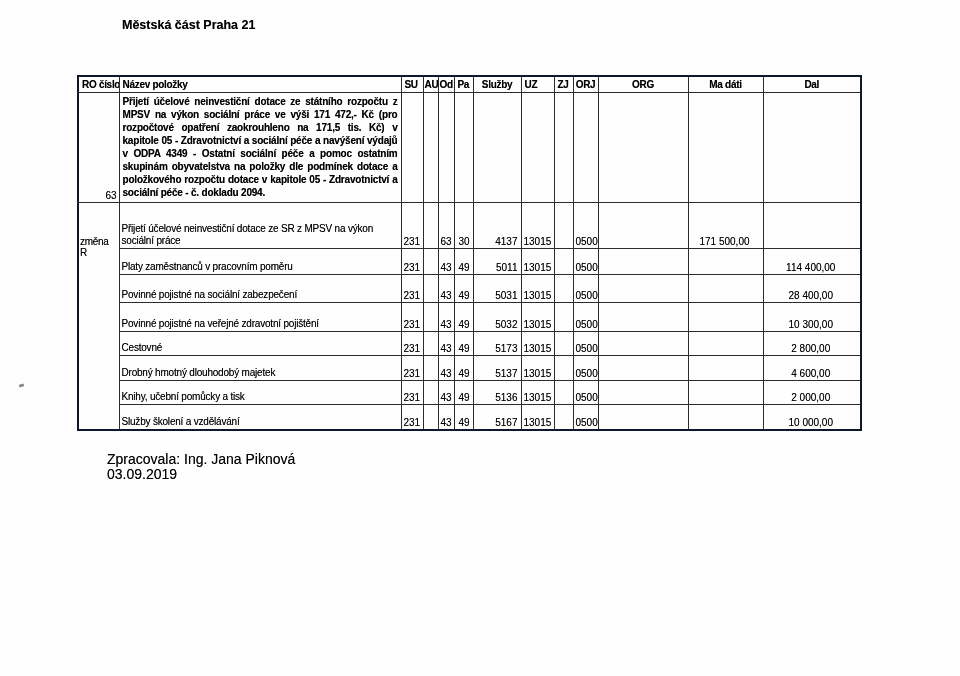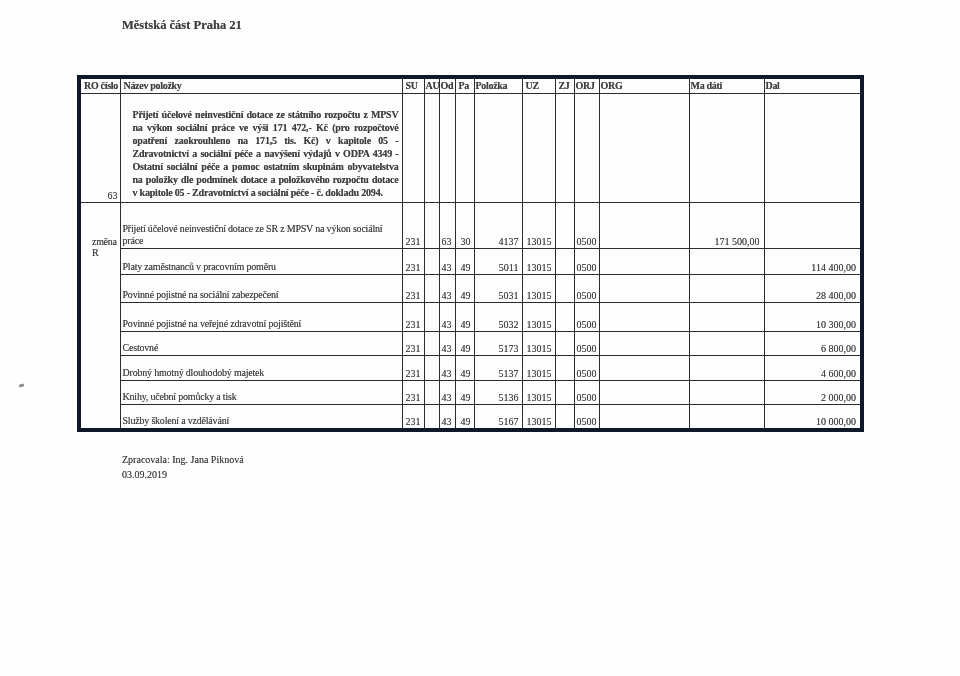--- a/index.html
+++ b/index.html
@@ -1,57 +1,57 @@
 <!DOCTYPE html>
 <html><head>
 <meta charset="utf-8">
 <style>
   html,body{margin:0;padding:0;background:#ffffff;}
   .page{
     position:relative;width:960px;height:676px;background:#fefefe;
-    font-family:Liberation Serif, serif;color:#404040;
+    font-family:Liberation Sans, sans-serif;color:#000000;
     text-shadow:0 0 .4px rgba(0,0,0,.5);overflow:hidden;
   }
   .title{position:absolute;left:122px;top:16px;font-weight:bold;font-size:12.5px;line-height:18px;white-space:nowrap;}
   .doc-table{
     position:absolute;left:77px;top:75px;width:783px;
     border-collapse:collapse;table-layout:fixed;
-    border:4px solid #0f172a;
+    border:2px solid #0f172a;
   }
   .doc-table td,.doc-table th{
     border:1px solid #2c2c2c;padding:0 2px;vertical-align:bottom;
     font-size:10px;overflow:hidden;
   }
   .doc-table th{
-    font-weight:bold;vertical-align:middle;text-align:left;
+    font-weight:bold;vertical-align:middle;text-align:center;
     padding:1px;white-space:nowrap;letter-spacing:-0.3px;font-size:10px;
   }
   th.left{text-align:left;padding-left:3px;}
   tr.hr{height:16px;}
   tr.r1{height:109px;}
   tr.r2{height:46px;}
   tr.r3{height:26px;padding-left:48px;}
   tr.r4{height:28px;}
   tr.r5{height:29px;}
   tr.r6{height:24px;}
   tr.r7{height:25px;padding-left:14px;}
   tr.r8{height:24px;}
   tr.r9{height:26px;}
   td.ro63{text-align:right;padding-right:2px;padding-bottom:1px;}
   td.para{
     font-weight:bold;text-align:justify;line-height:13px;
-    padding:2px 3px 3px 12px;letter-spacing:-0.2px;
-  }
-  td.rogrp{vertical-align:top;padding-top:33px;padding-left:11px;letter-spacing:-0.3px;}
+    padding:2px 3px 3px 3px;letter-spacing:-0.2px;
+  }
+  td.rogrp{vertical-align:top;padding-top:33px;padding-left:1px;letter-spacing:-0.3px;}
   td.nm{padding:1px 2px;line-height:12px;letter-spacing:-0.2px;padding-bottom:1px;}
   td.nu{text-align:right;padding-right:3px;padding-bottom:1px;margin-left:42px;}
   td.orj{text-align:center;padding-left:2px;padding-bottom:1px;}
   td.org{padding-bottom:1px;}
-  td.amt{text-align:right;padding-right:4px;padding-bottom:1px;}
-  .footer{position:absolute;left:122px;top:452px;font-size:10px;line-height:15px;}
+  td.amt{text-align:center;padding-right:4px;padding-bottom:1px;}
+  .footer{position:absolute;left:107px;top:452px;font-size:14px;line-height:15px;}
   .speck{position:absolute;left:19px;top:384px;width:5px;height:3px;background:#8d8d8d;transform:rotate(-15deg);border-radius:1px;}
 </style>
 </head>
 <body>
 
 <div class="page">
 
   <div class="title">
     <div>Městská část Praha 21</div>
   </div>
@@ -73,21 +73,21 @@
       <col style="width:98px">
     </colgroup>
     <thead>
       <tr class="hr">
         <th class="left">RO číslo</th>
         <th class="left">Název položky</th>
         <th class="left">SU</th>
         <th>AU</th>
         <th>Od</th>
         <th class="left">Pa</th>
-        <th>Položka</th>
+        <th>Služby</th>
         <th class="left">UZ</th>
         <th class="left">ZJ</th>
         <th>ORJ</th>
         <th>ORG</th>
         <th>Ma dáti</th>
         <th>Dal</th>
       </tr>
     </thead>
     <tbody>
       <tr class="r1">
@@ -172,21 +172,21 @@
         <td class="nu">231</td>
         <td class="nu"></td>
         <td class="nu">43</td>
         <td class="nu">49</td>
         <td class="nu">5173</td>
         <td class="nu">13015</td>
         <td class="nu"></td>
         <td class="orj">0500</td>
         <td class="org"></td>
         <td class="amt"></td>
-        <td class="amt">6 800,00</td>
+        <td class="amt">2 800,00</td>
       </tr>
 
       <tr class="r7">
         <td class="nm">Drobný hmotný dlouhodobý majetek</td>
         <td class="nu">231</td>
         <td class="nu"></td>
         <td class="nu">43</td>
         <td class="nu">49</td>
         <td class="nu">5137</td>
         <td class="nu">13015</td>

